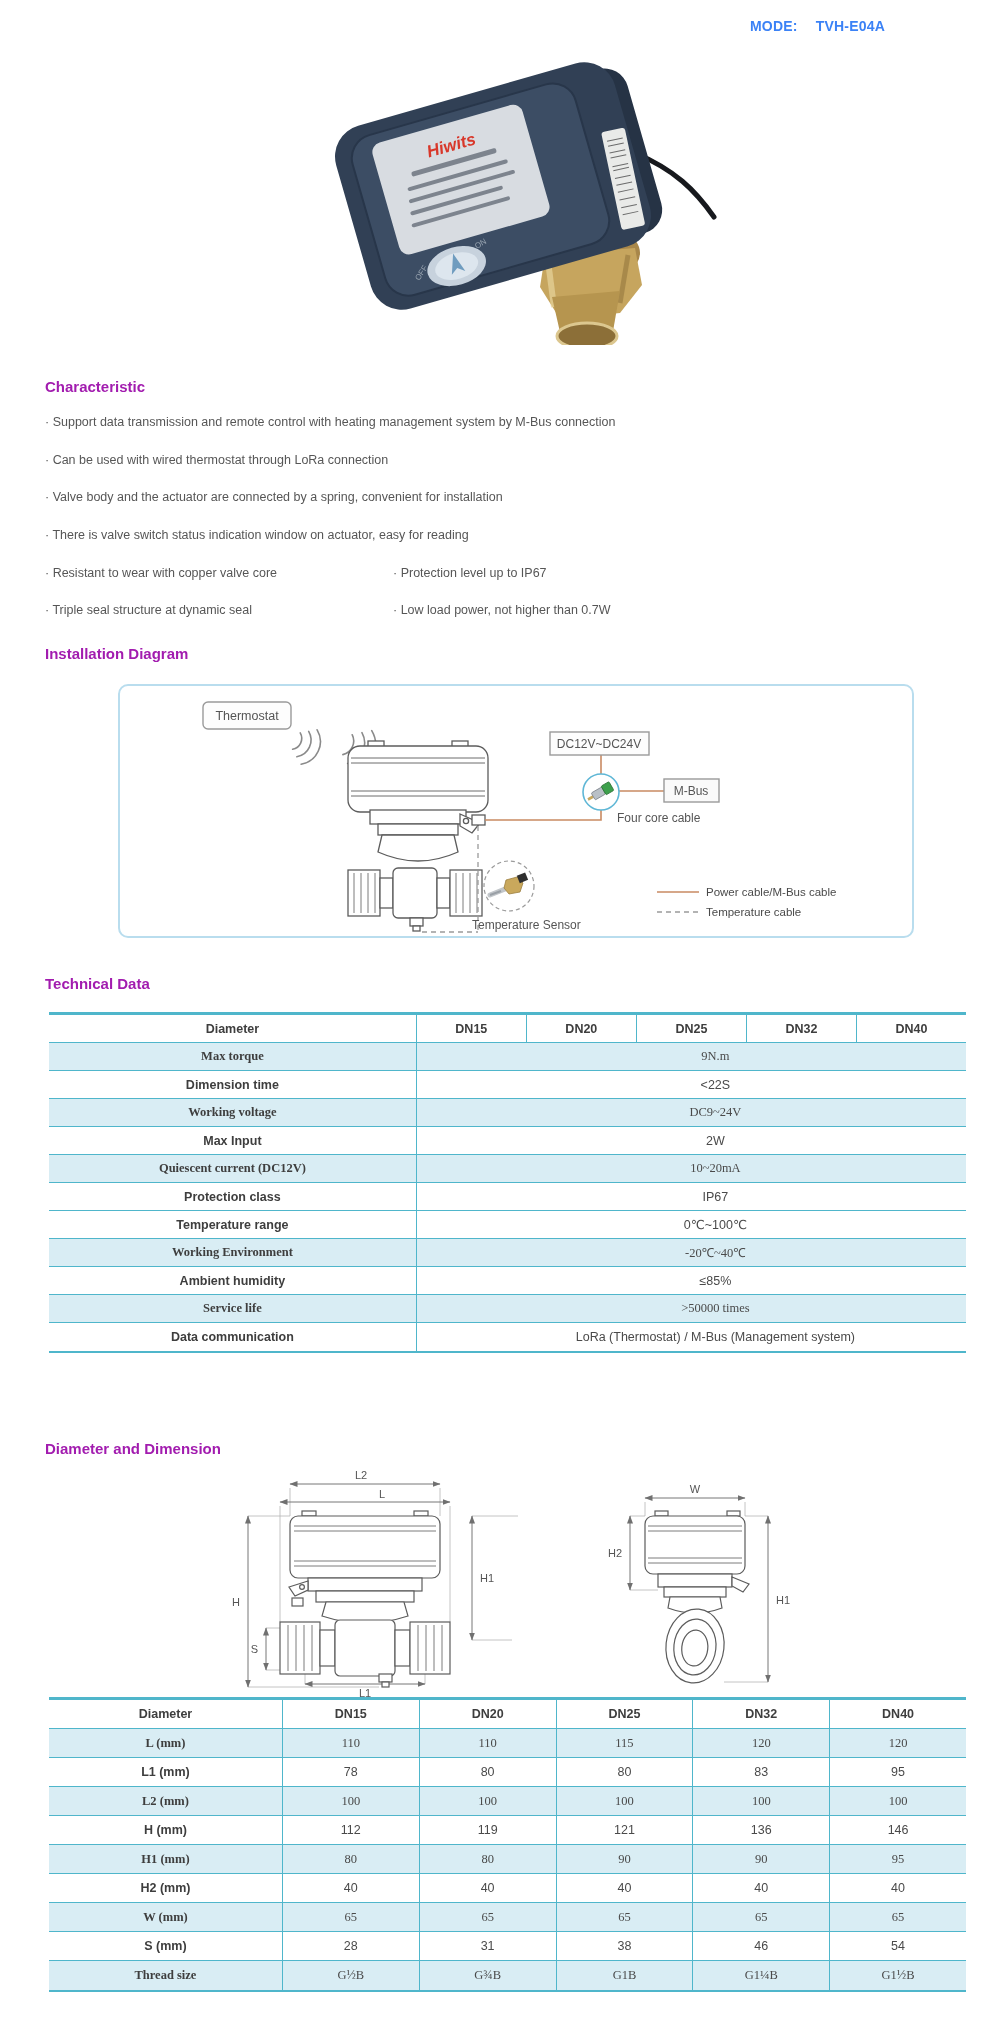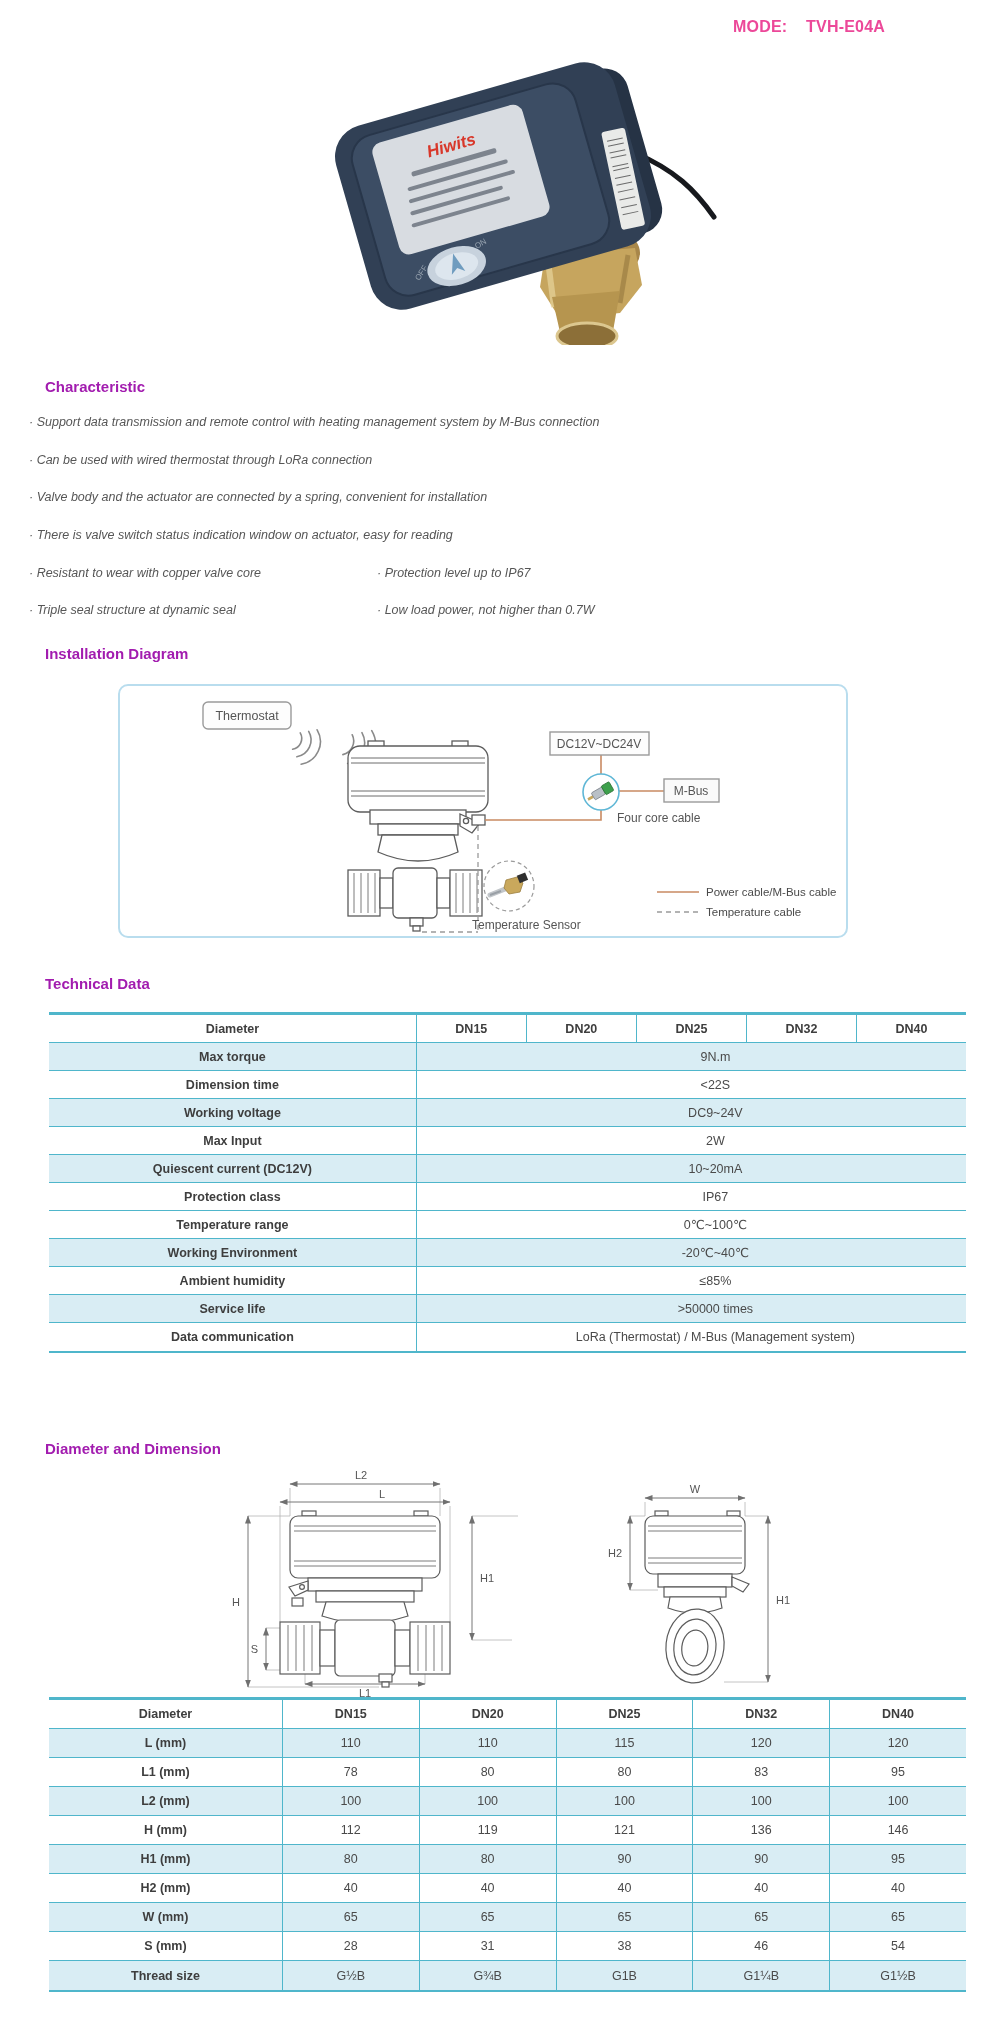--- a/index.html
+++ b/index.html
@@ -11,39 +11,39 @@
   }
   html,body{margin:0;padding:0;}
   body{
     width:1000px;height:2038px;position:relative;background:#ffffff;
     font-family:"Liberation Sans","DejaVu Sans",sans-serif;color:var(--body);
     overflow:hidden;
   }
   .abs{position:absolute;}
   .sec-title{font-size:15px;font-weight:bold;color:#a21caf;}
   
-  .mode{top:18px;right:115px;font-size:16px;font-weight:bold;color:#ec4899;letter-spacing:.2px;}
+  .mode{top:18px;right:115px;font-size:14px;font-weight:bold;color:#3b82f6;letter-spacing:.2px;}
   .mode span{margin-left:14px;}
   .mode .lbl{margin-left:0;}
   
-  .blist{left:29px;top:415px;width:915px;font-style:italic;}
+  .blist{left:45px;top:415px;width:915px;}
   .bullet{font-size:12.5px;color:var(--body);line-height:1.25;margin-bottom:22px;}
   .pair{display:grid;grid-template-columns:348px 1fr;}
   
-  .diagram{left:118px;top:684px;width:730px;height:254px;border:2px solid #b9ddee;border-radius:10px;box-sizing:border-box;background:#fff;}
+  .diagram{left:118px;top:684px;width:796px;height:254px;border:2px solid #b9ddee;border-radius:10px;box-sizing:border-box;background:#fff;}
   
   .dtable{left:49px;width:917px;border-top:3px solid var(--teal);border-bottom:2.5px solid var(--teal);}
   #tech-table{top:1012px;}
   #dim-table{top:1697px;}
   .trow{display:flex;height:28px;border-bottom:1.6px solid var(--teal);box-sizing:border-box;}
   #dim-table .trow{height:29px;}
   .dtable .trow:last-child{border-bottom:none;}
   .cell{display:flex;align-items:center;justify-content:center;font-size:12.5px;color:#4a4a4a;box-sizing:border-box;}
   .lab{font-weight:bold;color:var(--ink);}
-  .alt{background:var(--alt);}
+  .alt{background:var(--alt);font-family:Liberation Serif, serif;}
   #tech-table .c0{width:40%;}
   #tech-table .cd{width:12%;border-left:1.6px solid var(--teal);}
   #tech-table .cv{width:60%;border-left:1.6px solid var(--teal);padding-left:48px;}
   #dim-table .c0{width:25.4%;}
   #dim-table .cd{width:14.92%;border-left:1.6px solid var(--teal);}
   svg text{font-family:"Liberation Sans","DejaVu Sans",sans-serif;}
 </style>
 </head>
 <body>
 

